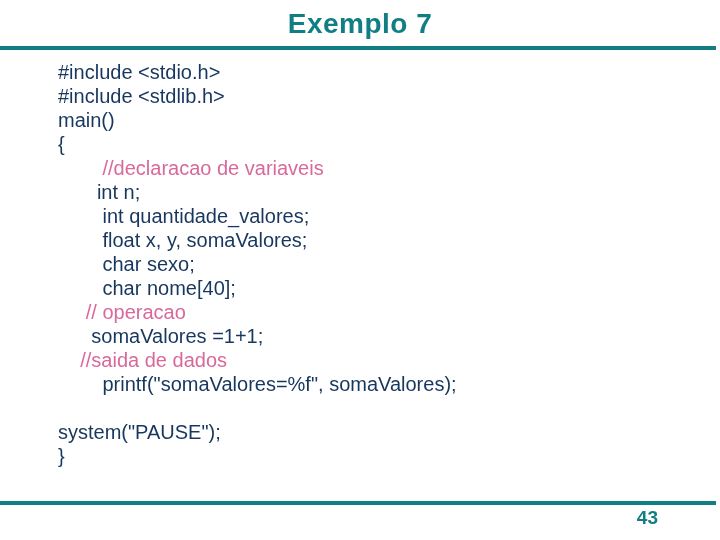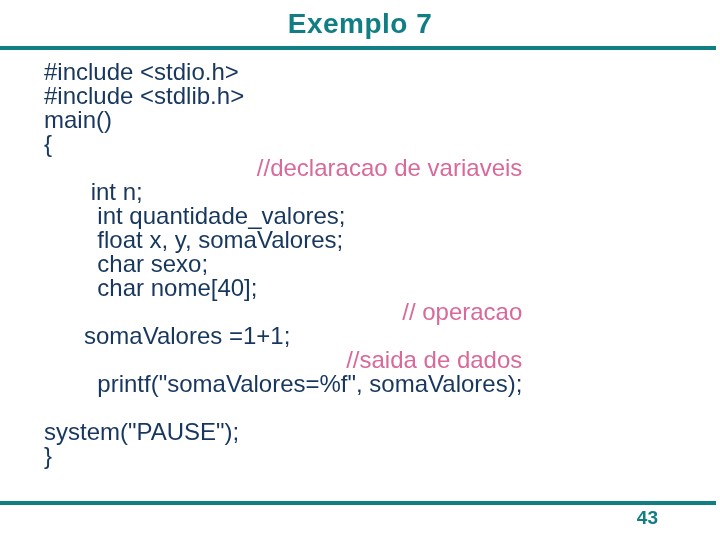--- a/index.html
+++ b/index.html
@@ -31,28 +31,28 @@
     left: 0;
     width: 720px;
     height: 4px;
     background: var(--teal, #117e84);
   }
   .rule-top { top: 46px; }
   .rule-bottom { top: 501px; }
   .code-block {
     position: absolute;
     top: 60px;
-    left: 44px;
-    font-size: 24px;
+    left: 58px;
+    font-size: 20px;
     line-height: 24px;
     white-space: pre;
     color: var(--navy, #17375e);
   }
   .code-line { white-space: pre; }
-  .code-line.comment { color: var(--pink, #d9699b); text-align: right; }
+  .code-line.comment { color: var(--pink, #d9699b); }
   .page-number {
     position: absolute;
     top: 507px;
     right: 58px;
     font-size: 19px;
     font-weight: bold;
     color: var(--teal, #117e84);
   }
 </style>
 </head>

